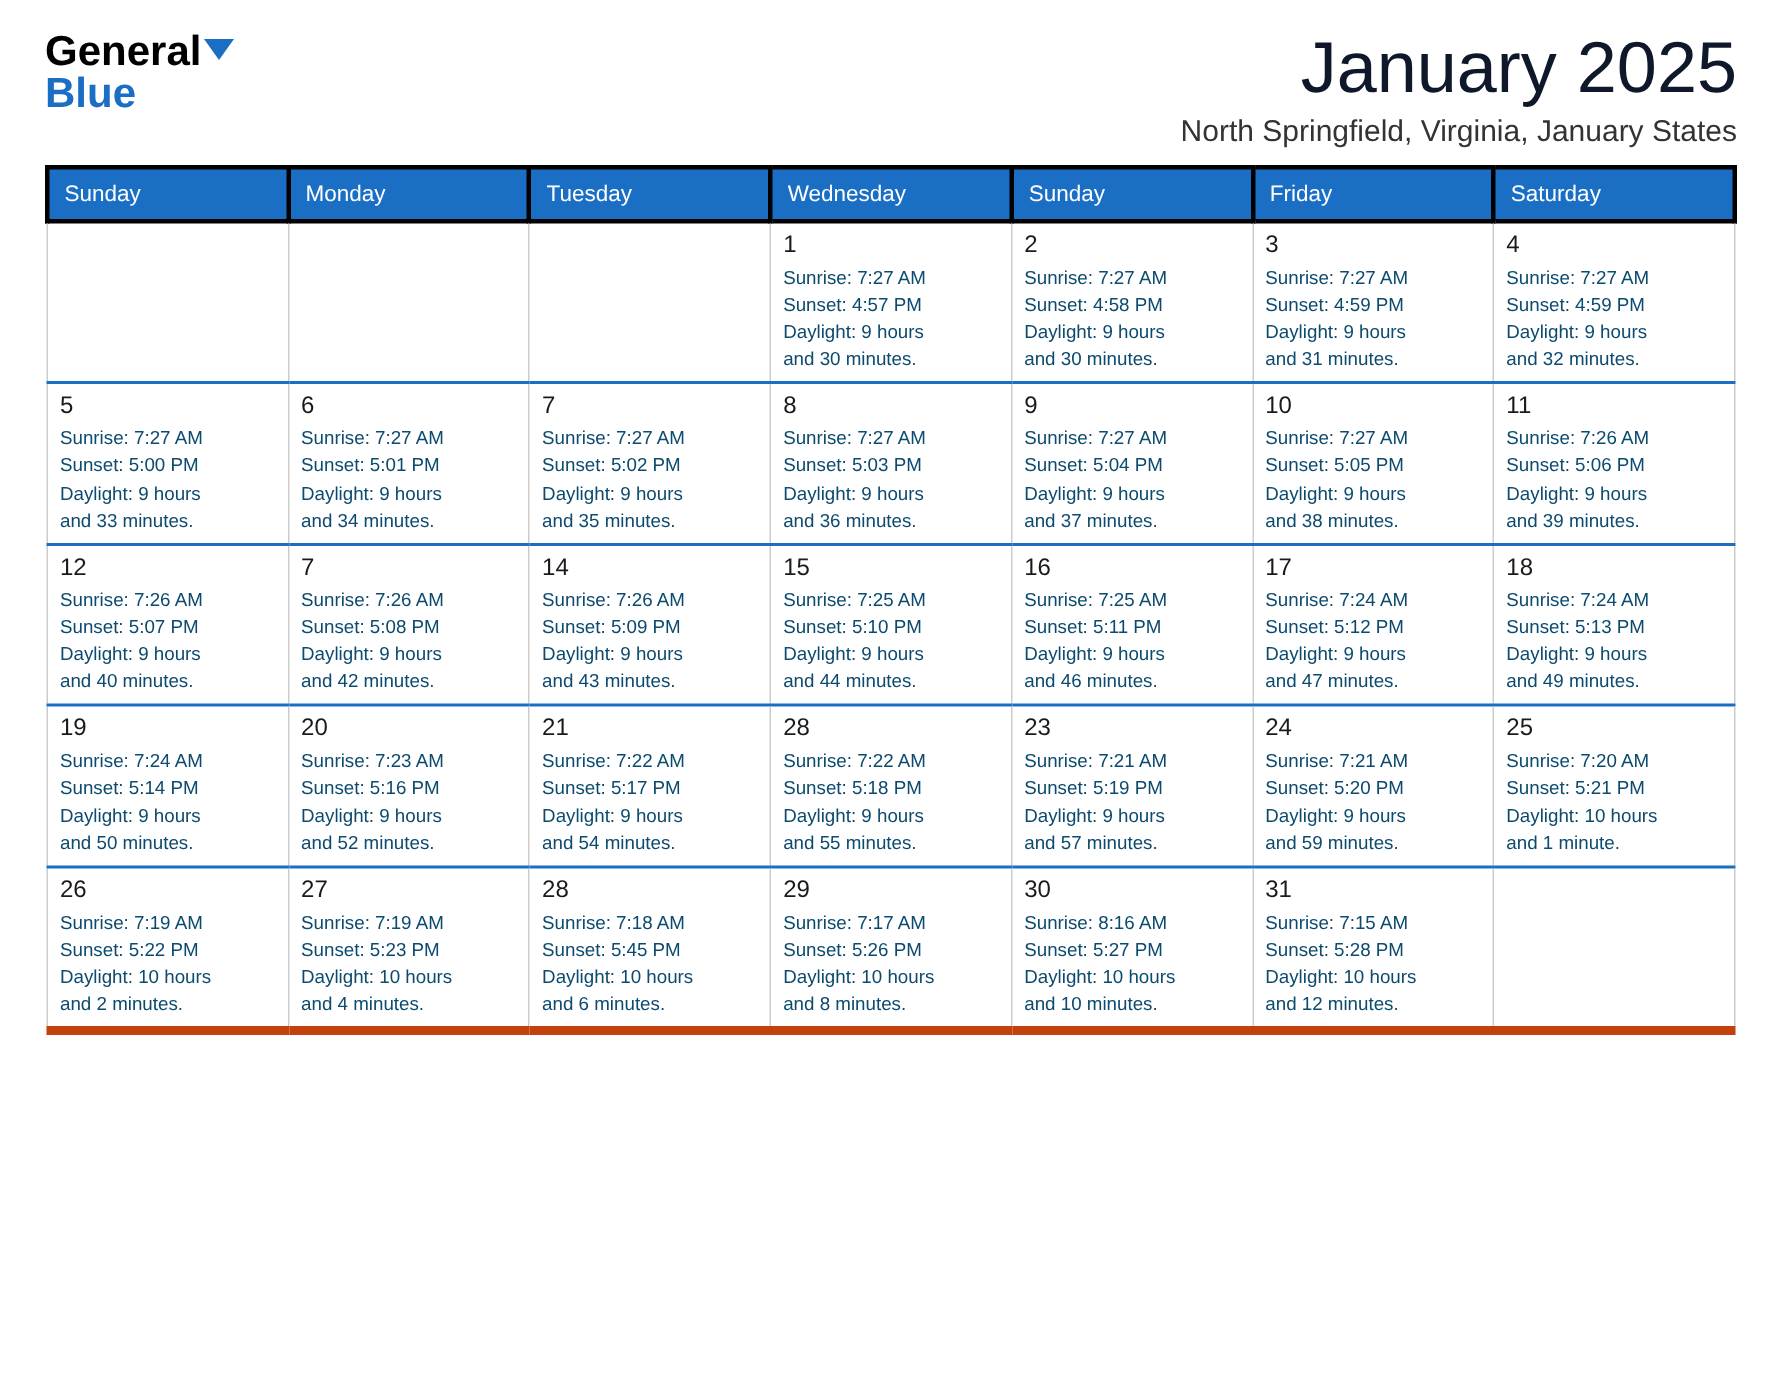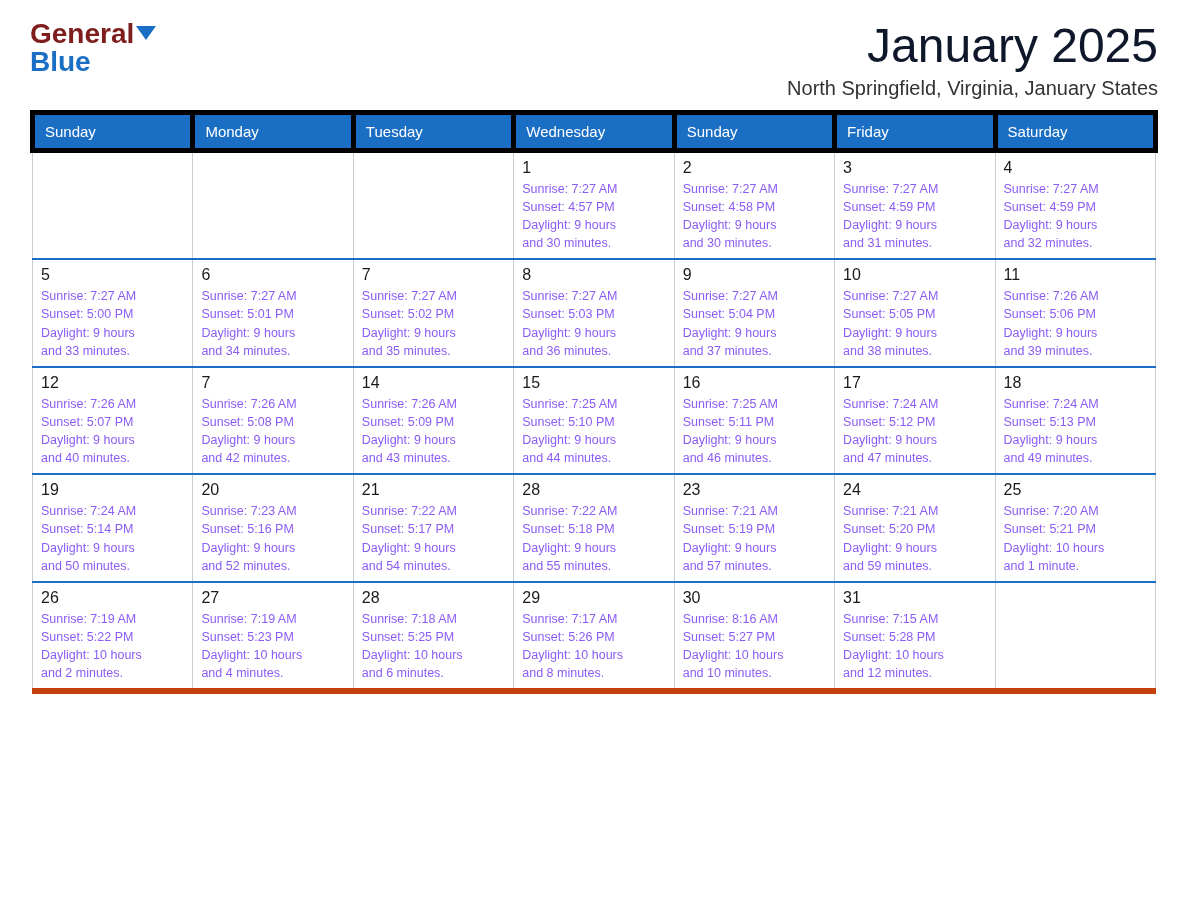--- a/index.html
+++ b/index.html
@@ -18,21 +18,21 @@
       margin-bottom: 10px;
     }
     .logo {
       display: flex;
       flex-direction: column;
       align-items: flex-start;
     }
     .logo-general {
       font-size: 28px;
       font-weight: bold;
-      color: #7f1d1d;
+      color: #000000;
       line-height: 1;
     }
     .logo-blue {
       font-size: 28px;
       font-weight: bold;
       color: #1a6fc4;
       line-height: 1;
     }
     .logo-triangle {
       display: inline-block;
@@ -84,21 +84,21 @@
     }
     .day-number {
       font-size: 16px;
       font-weight: normal;
       color: #1a1a1a;
       display: block;
       margin-bottom: 3px;
     }
     .day-info {
       font-size: 12.5px;
-      color: #8b5cf6;
+      color: #0c4a6e;
       line-height: 1.45;
     }
     .empty-cell {
       background: #fff;
     }
     tr td {
       border-bottom: 2px solid #1a6fc4;
     }
     tr td:first-child {
       border-left: 1px solid #ccc;
@@ -340,21 +340,21 @@
         <td>
           <span class="day-number">27</span>
           <div class="day-info" style="white-space: pre-line;">Sunrise: 7:19 AM
 Sunset: 5:23 PM
 Daylight: 10 hours
 and 4 minutes.</div>
         </td>
         <td>
           <span class="day-number">28</span>
           <div class="day-info" style="white-space: pre-line;">Sunrise: 7:18 AM
-Sunset: 5:25 PM
+Sunset: 5:45 PM
 Daylight: 10 hours
 and 6 minutes.</div>
         </td>
         <td>
           <span class="day-number">29</span>
           <div class="day-info" style="white-space: pre-line;">Sunrise: 7:17 AM
 Sunset: 5:26 PM
 Daylight: 10 hours
 and 8 minutes.</div>
         </td>
@@ -375,15 +375,15 @@
         <td class="empty-cell"></td>
       </tr>
     </tbody>
 </table>
 
 <style>
   .calendar-table tbody tr.row-divider td {
     border-top: 2px solid #1a6fc4 !important;
   }
   .calendar-table thead tr th {
-    border: 5px solid #000000;
+    border: 3px solid #000000;
   }
 </style>
 
 </body></html>

